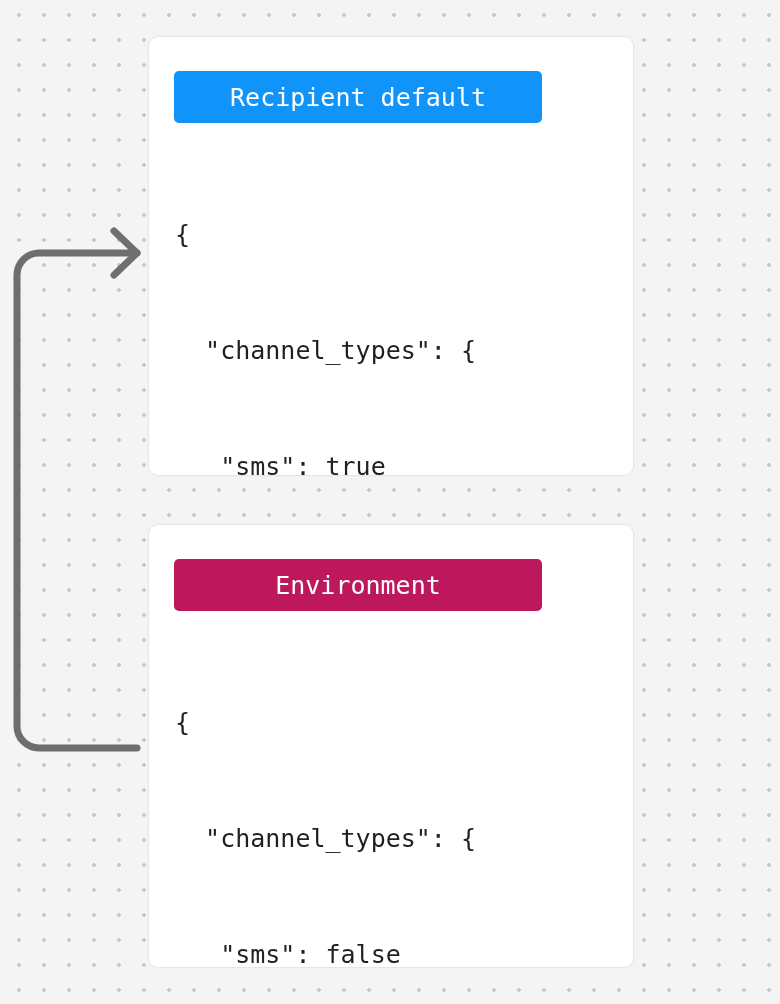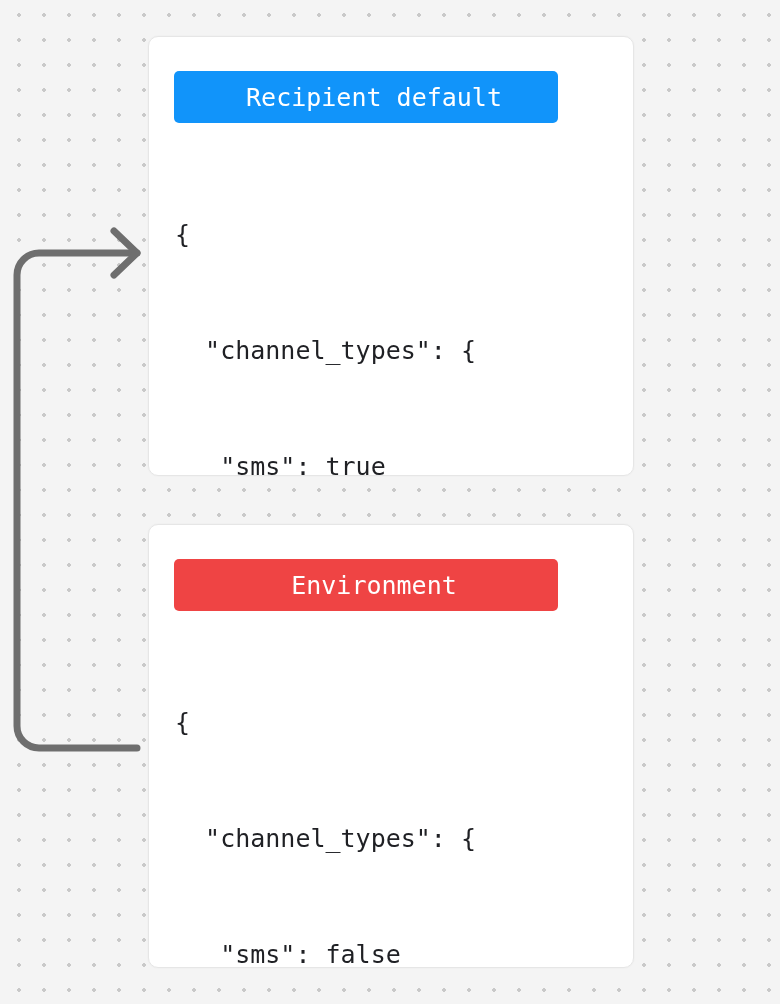--- a/index.html
+++ b/index.html
@@ -66,21 +66,20 @@
     border-radius: 5px;
     display: flex;
     align-items: center;
     justify-content: center;
     color: #ffffff;
     font-family: "DejaVu Sans Mono", monospace;
     font-size: 25px;
     font-weight: 400;
     letter-spacing: 0px;
     line-height: 1;
-    padding-left: 16px;
   }
 
   .card-body {
     position: absolute;
     left: 26px;
     top: 102px;
     right: 10px;
     font-family: "DejaVu Sans Mono", monospace;
     font-size: 25px;
     line-height: 38.6px;
@@ -122,21 +121,21 @@
       <span class="json-line">   "sms": true</span>
       <span class="json-line">  },</span>
       <span class="json-line hl">  "categories": {</span>
       <span class="json-line hl">   "collaboration": true</span>
       <span class="json-line hl">  }</span>
       
     </div>
   </div>
 
   <div class="card" id="card-environment">
-    <div class="card-header" style="background-color: #ef4444; color: rgb(255, 255, 255);">
+    <div class="card-header" style="background-color: #be185d; color: rgb(255, 255, 255);">
       <span>Environment</span>
     </div>
     <div class="card-body">
       <span class="json-line">{</span>
       <span class="json-line">  "channel_types": {</span>
       <span class="json-line">   "sms": false</span>
       
       
       
       

